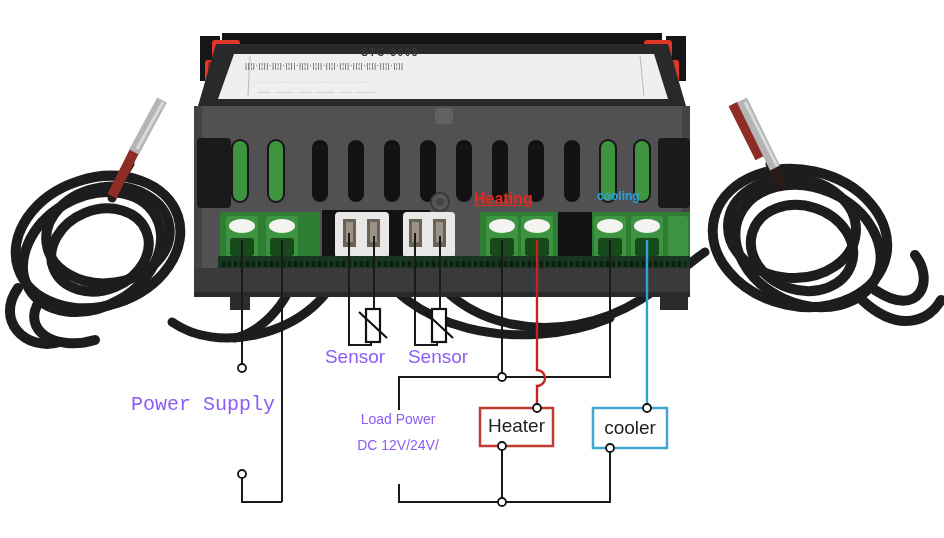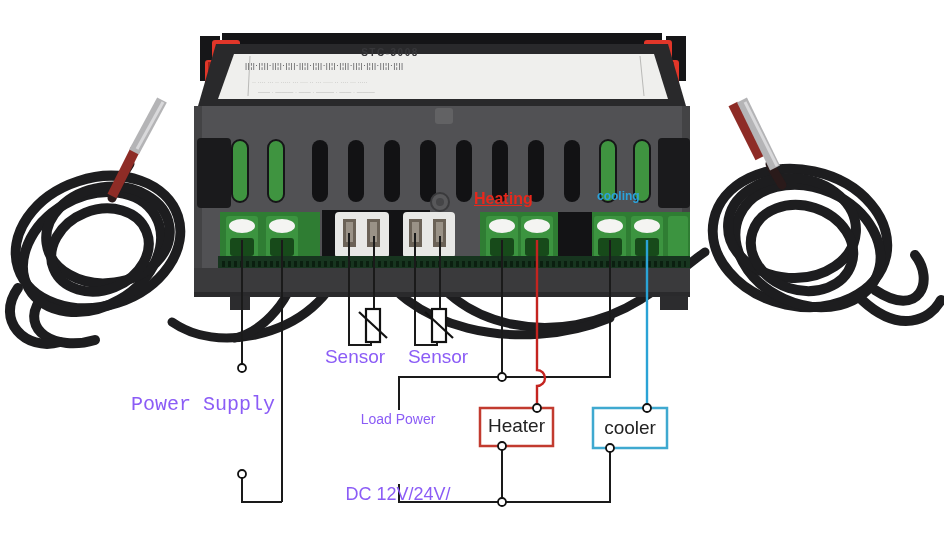--- a/index.html
+++ b/index.html
@@ -15,21 +15,21 @@
   svg.scene{position:absolute;left:0;top:0;}
   .txt{position:absolute;color:#8b5cf6;line-height:1.08;}
   .ctr{text-align:center;}
   .rgt{text-align:right;}
   .heating{color:var(--heating-red);font-size:16px;font-weight:600;filter:blur(.4px);}
   .cooling{color:var(--cooling-blue);font-size:12px;font-weight:600;filter:blur(.3px);}
   .sensor{font-size:19px;}
   .ps-title{font-size:20px;font-family:Liberation Mono, monospace;}
   .ps-spec{font-size:19px;}
   .lp-title{font-size:14px;}
-  .lp-line{font-size:18px;margin-top:47px;}
+  .lp-line{font-size:14px;}
   .loadbox{position:absolute;display:flex;align-items:center;justify-content:center;
            font-size:19px;color:#222;background:transparent;}
   .stc{font-size:10px;font-weight:bold;color:#37373a;letter-spacing:1.5px;filter:blur(.4px);}
   .mark1{font-size:8px;color:#454548;letter-spacing:.5px;white-space:nowrap;overflow:hidden;filter:blur(.3px);}
   .mark2{font-size:6px;color:#9a9a98;white-space:nowrap;overflow:hidden;}
   .mark3{font-size:6px;color:#ababa9;white-space:nowrap;overflow:hidden;}
 </style>
 </head>
 <body>
 

